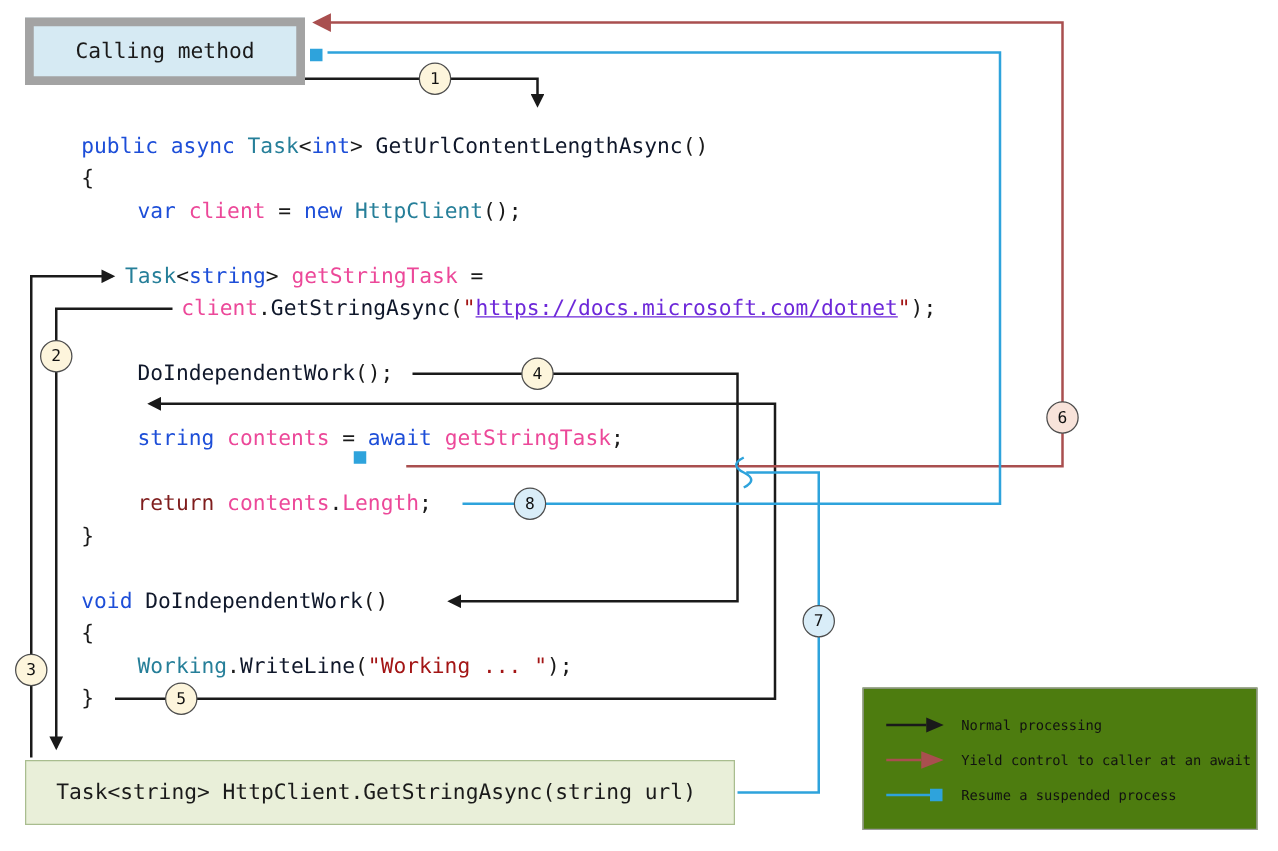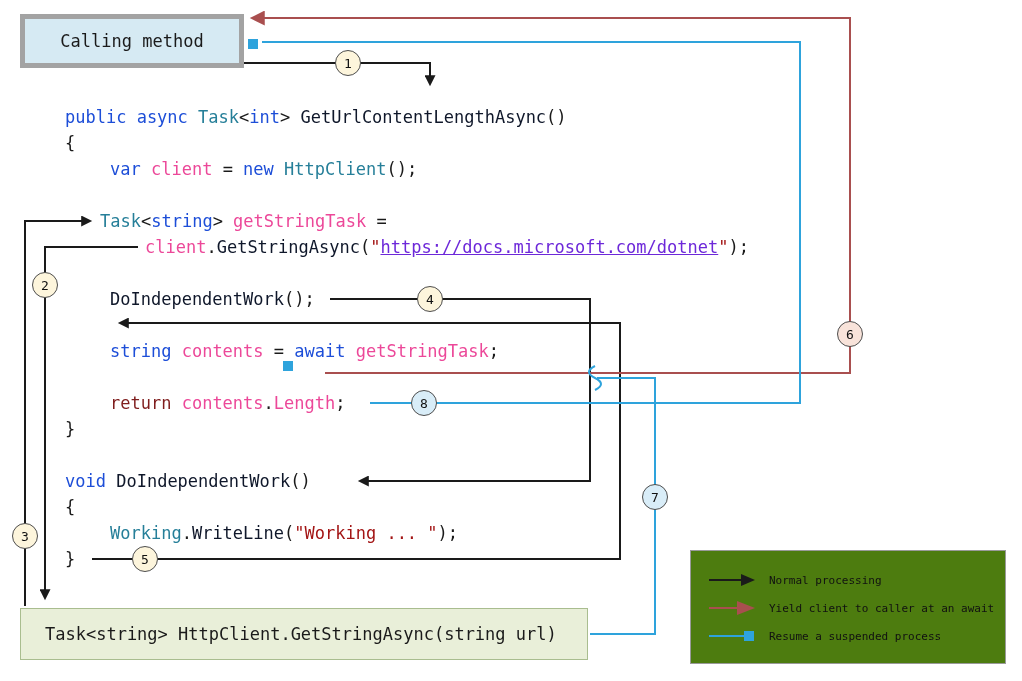--- a/index.html
+++ b/index.html
@@ -3,21 +3,21 @@
 <meta charset="utf-8">
 <style>
   html,body{margin:0;padding:0;background:#ffffff;}
   #stage{position:relative;width:1022px;height:681px;background:#ffffff;overflow:hidden;
          font-family:"DejaVu Sans Mono","Liberation Mono",monospace;}
 
   
   .flow-box{position:absolute;box-sizing:border-box;display:flex;align-items:center;
             font-size:17px;color:#1a1a1a;z-index:3;}
   #calling-box{left:20px;top:14px;width:224px;height:54px;background:#d6eaf3;
-               border:5px solid #a3a3a3;justify-content:center;}
+               border:7px solid #a3a3a3;justify-content:center;}
   #getstring-box{left:20px;top:608px;width:568px;height:52px;background:#e9efd9;
                  border:1px solid #a9bd8f;padding-left:24px;}
 
   
   .code-line{position:absolute;white-space:pre;font:17px/26px "DejaVu Sans Mono","Liberation Mono",monospace;z-index:1;}
   .tk-kw{color:#1d4ed8}
   .tk-type{color:#267f99}
   .tk-method{color:#0f172a}
   .tk-str{color:#a31515}
   .tk-strlink{color:#6d28d9;text-decoration:underline}
@@ -125,21 +125,21 @@
         <line x1="2" y1="8" x2="34" y2="8" stroke="#1a1a1a" stroke-width="2"></line>
         <path d="M34,2 L48,8 L34,14 Z" fill="#1a1a1a"></path>
       </svg>
       <span class="legend-label">Normal processing</span>
     </div>
     <div class="legend-row">
       <svg class="legend-sample" viewBox="0 0 50 16">
         <line x1="2" y1="8" x2="30" y2="8" stroke="#a94f4f" stroke-width="2"></line>
         <path d="M30,1 L48,8 L30,15 Z" fill="#a94f4f"></path>
       </svg>
-      <span class="legend-label">Yield client to caller at an await</span>
+      <span class="legend-label">Yield control to caller at an await</span>
     </div>
     <div class="legend-row">
       <svg class="legend-sample" viewBox="0 0 50 16">
         <line x1="2" y1="8" x2="37" y2="8" stroke="#2ea3dc" stroke-width="2"></line>
         <rect x="37" y="3" width="10" height="10" fill="#2ea3dc"></rect>
       </svg>
       <span class="legend-label">Resume a suspended process</span>
     </div>
   </div>
 

